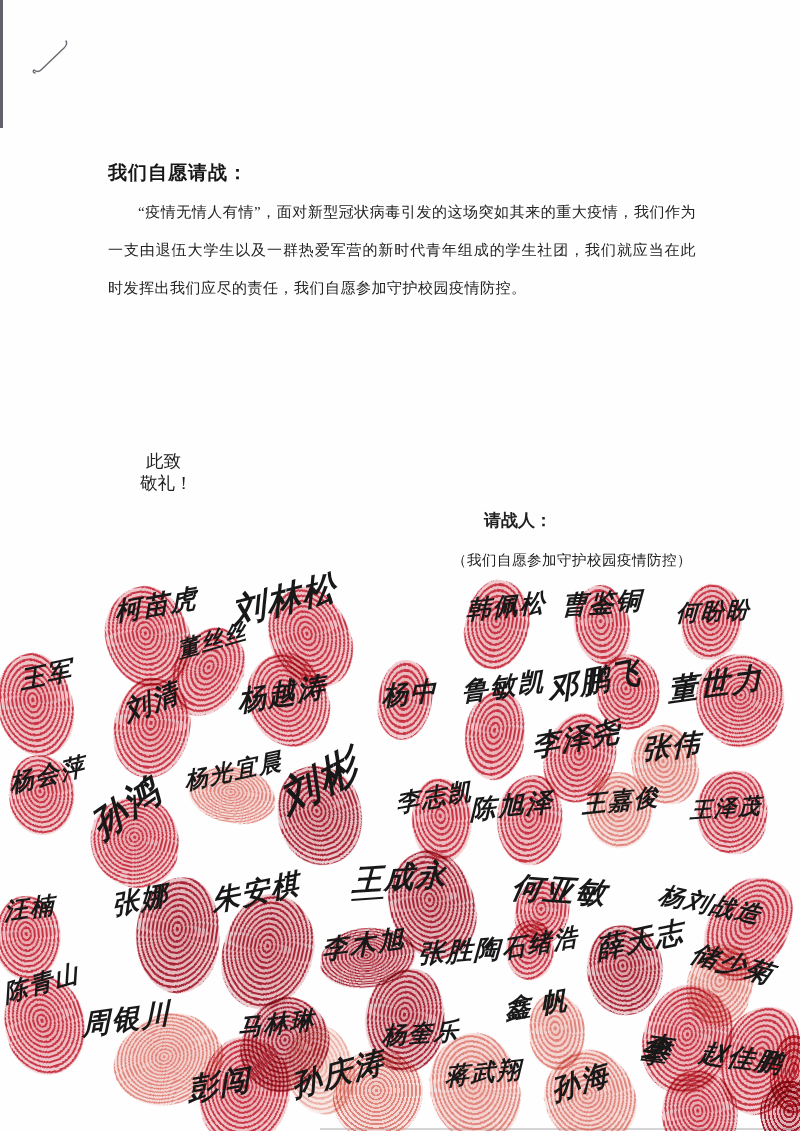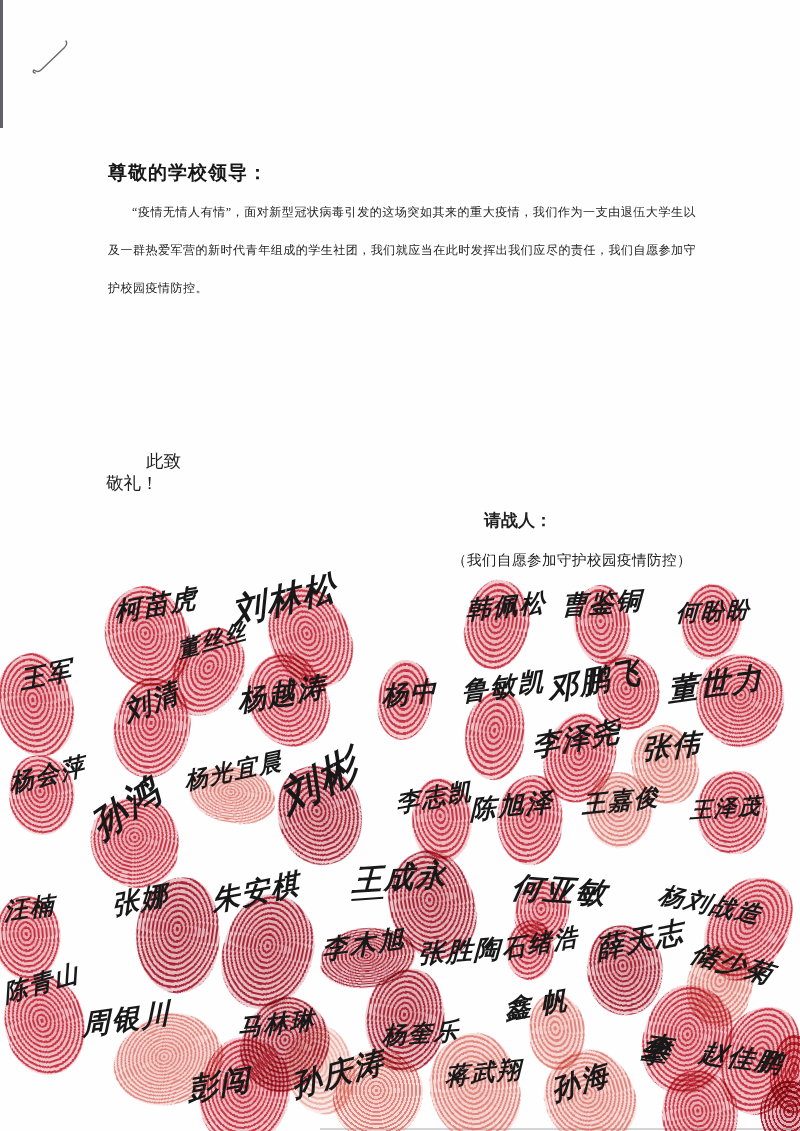--- a/index.html
+++ b/index.html
@@ -15,25 +15,25 @@
   .title{
     position:absolute;top:88px;left:0;width:100%;margin:0;
     text-align:center;font-size:36px;font-weight:700;letter-spacing:10px;color:#141414;
   }
   .salutation{
     position:absolute;left:108px;top:160px;
     font-size:19px;font-weight:700;color:#171717;letter-spacing:1px;
   }
   .paragraphs{position:absolute;left:108px;top:193px;width:588px;}
   .paragraphs p{
-    margin:0;text-indent:2em;font-size:12px;line-height:38px;
+    margin:0;text-indent:2em;font-size:15px;line-height:38px;
     text-align:justify;color:#232323;letter-spacing:.5px;
   }
   .closing-1{position:absolute;left:146px;top:449px;font-size:17.5px;}
-  .closing-2{position:absolute;left:106px;top:471px;font-size:17.5px;}
+  .closing-2{position:absolute;left:140px;top:471px;font-size:17.5px;}
   .signer-label{position:absolute;left:484px;top:509px;font-size:17px;font-weight:700;}
   .signer-note{position:absolute;left:452px;top:551px;font-size:14.5px;letter-spacing:.5px;}
   .fp-layer,.sig-layer{position:absolute;left:0;top:0;width:100%;height:100%;pointer-events:none;}
   .fp-layer{z-index:1;}
   .sig-layer{z-index:2;}
   .fp{
     position:absolute;mix-blend-mode:multiply;filter:blur(.25px);
     border-radius:47% 53% 52% 48% / 55% 45% 56% 44%;
     background:
       radial-gradient(ellipse at 50% 46%, rgba(var(--c),.30) 0%, rgba(var(--c),.16) 52%, rgba(var(--c),.06) 76%, rgba(var(--c),0) 94%),
@@ -56,21 +56,21 @@
 </head>
 <body>
 
 <div class="page">
   <div class="edge-left"></div>
   <div class="edge-bottom"></div>
   <svg class="pen-mark" width="60" height="48" viewBox="0 0 60 48">
     <path d="M8,34 q4,3 7,0 L38,12 q4,-4 2,-7 M8,34 q-2,2 1,3" fill="none" stroke="#686870" stroke-width="1.4" stroke-linecap="round"></path>
   </svg>
 
-  <div class="salutation">尊敬的学校领导：</div>
+  <div class="salutation">我们自愿请战：</div>
   <div class="paragraphs">
       <p>“疫情无情人有情”，面对新型冠状病毒引发的这场突如其来的重大疫情，我们作为一支由退伍大学生以及一群热爱军营的新时代青年组成的学生社团，我们就应当在此时发挥出我们应尽的责任，我们自愿参加守护校园疫情防控。</p>
     </div>
   <div class="closing-1">此致</div>
   <div class="closing-2">敬礼！</div>
   <div class="signer-label">请战人：</div>
   <div class="signer-note">（我们自愿参加守护校园疫情防控）</div>
 
   <div class="fp-layer">
       <div class="fp mid" style="left: 106px; top: 586px; width: 84px; height: 104px; transform: rotate(-12deg);"></div>

